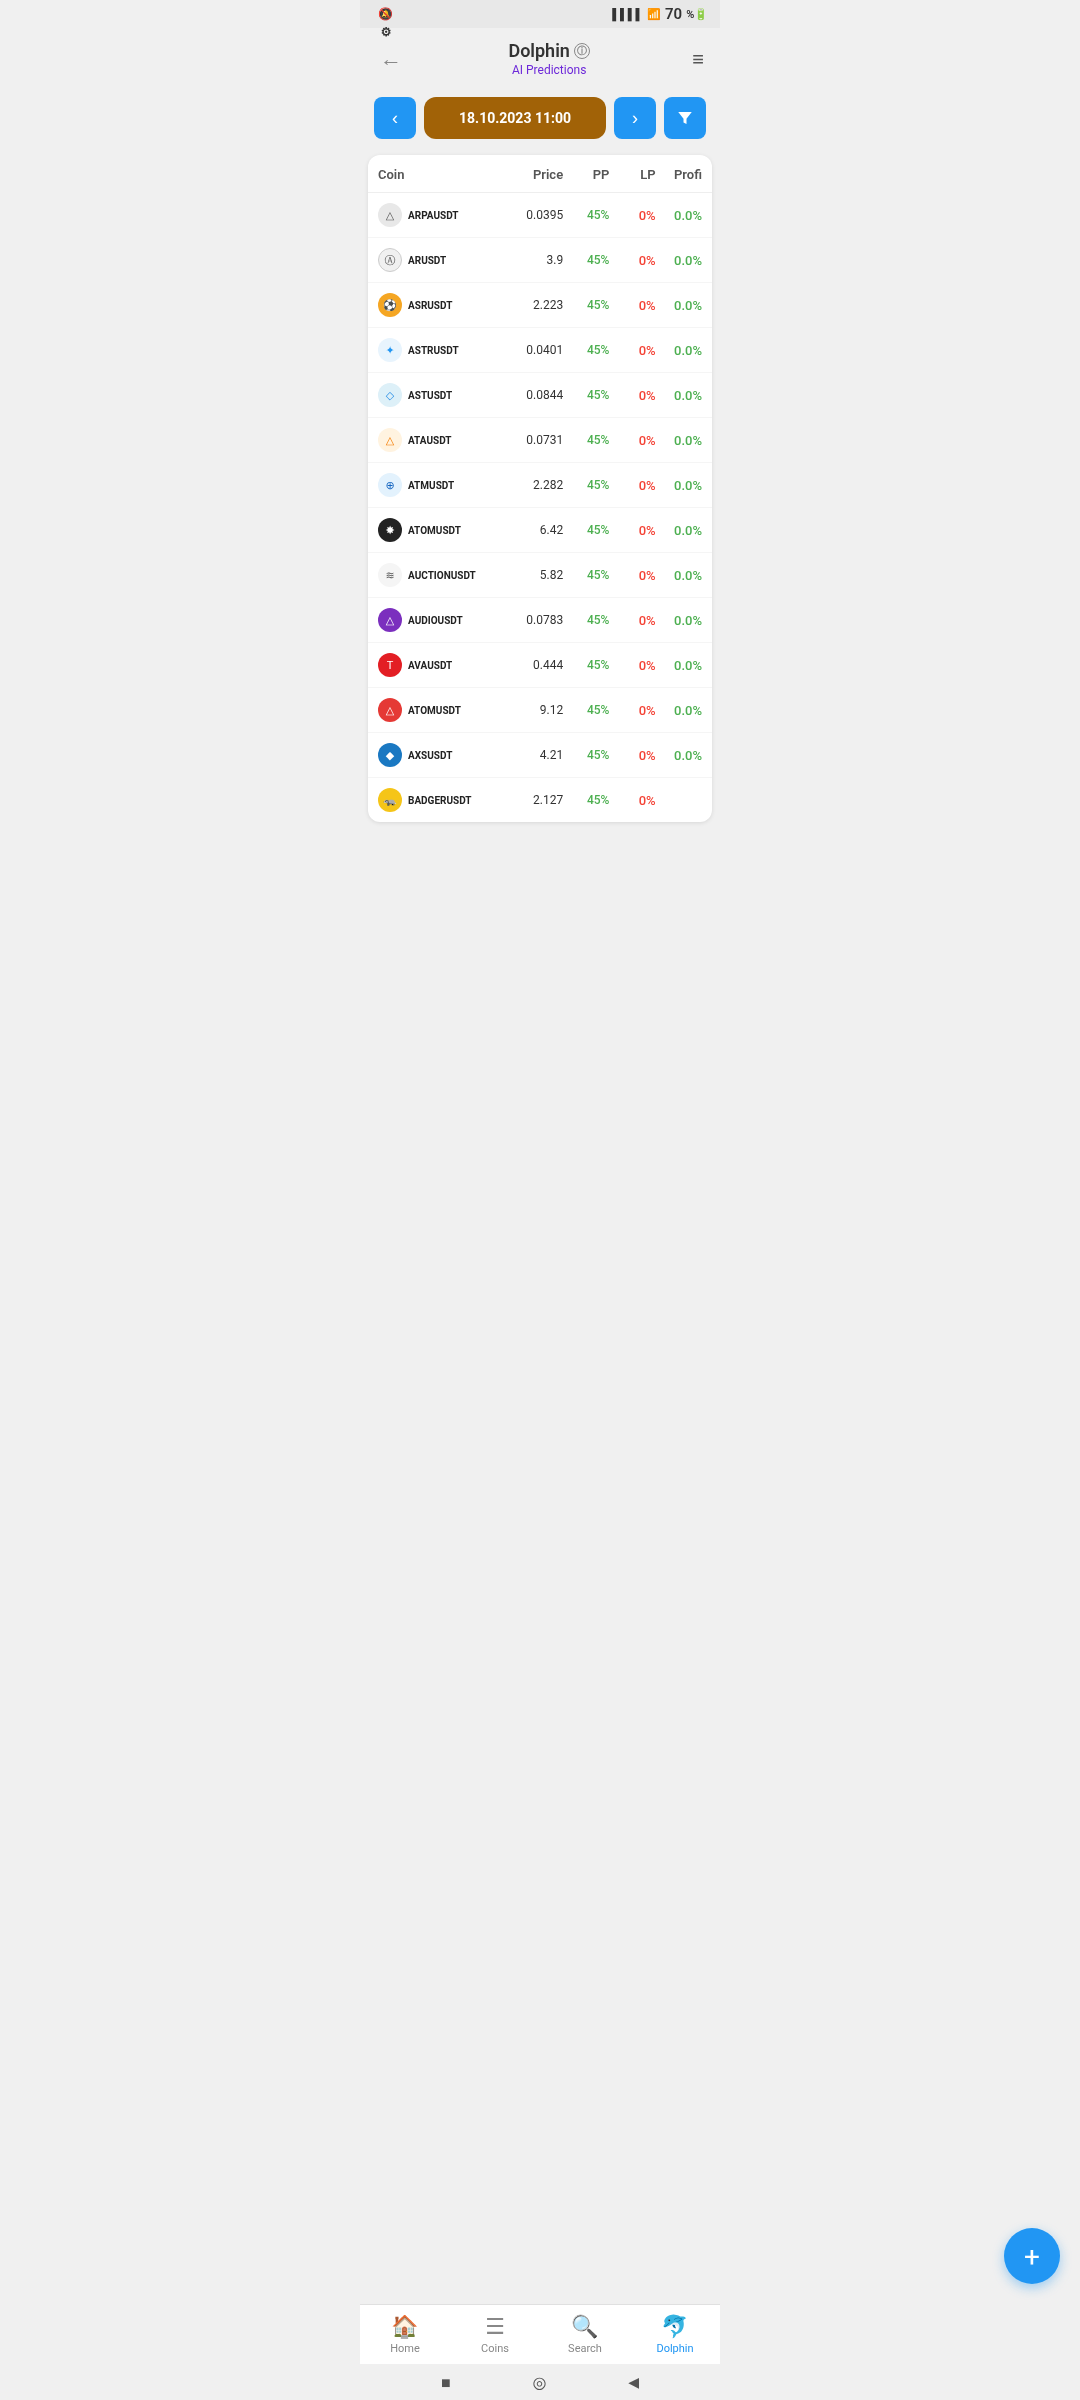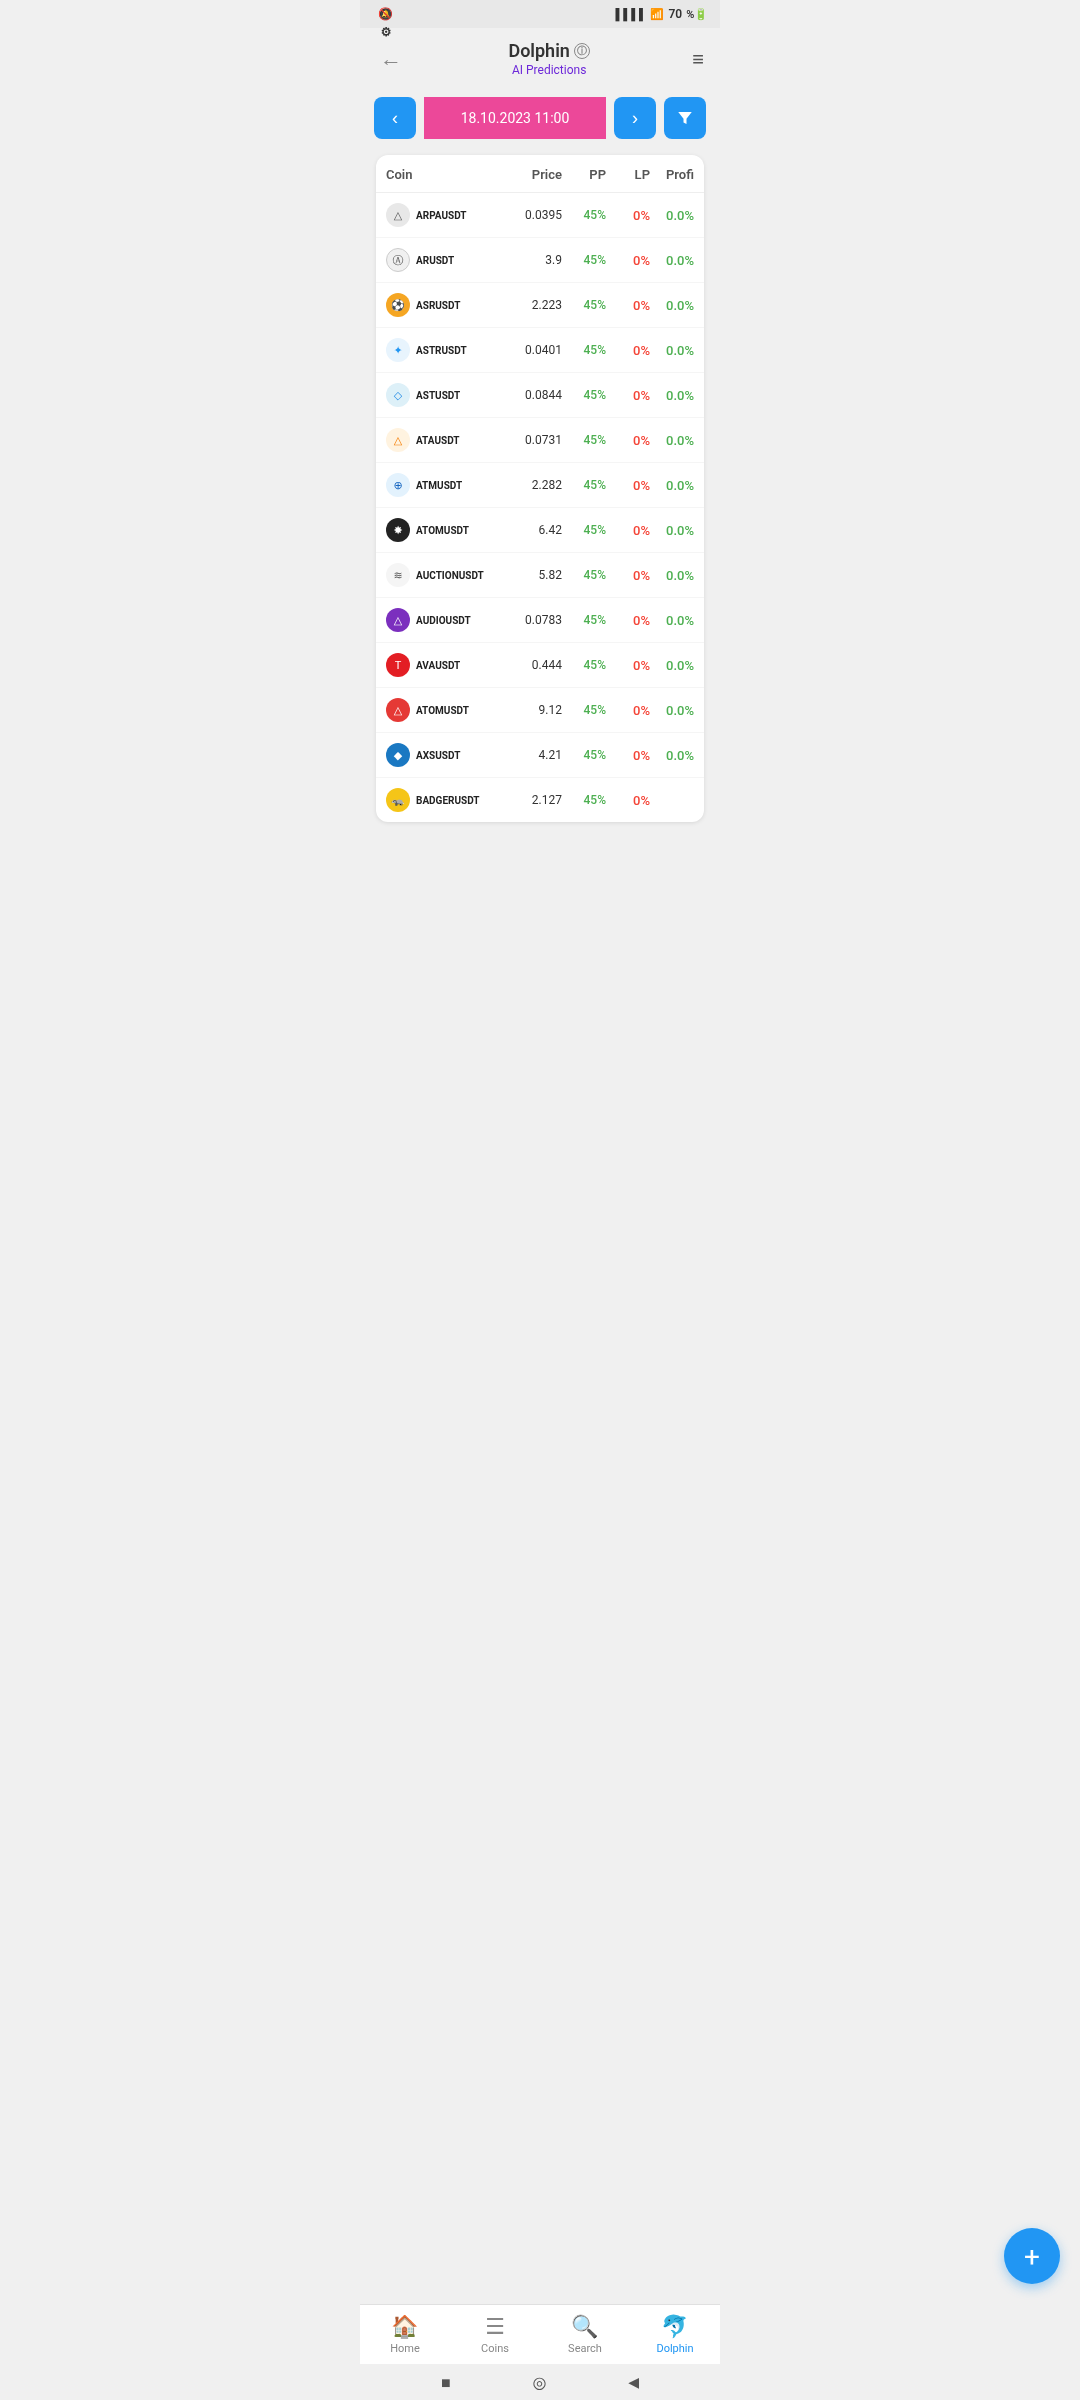--- a/index.html
+++ b/index.html
@@ -77,44 +77,44 @@
       border-radius: 8px;
       width: 42px;
       height: 42px;
       font-size: 18px;
       cursor: pointer;
       display: flex; align-items: center; justify-content: center;
       flex-shrink: 0;
     }
     .date-display {
       flex: 1;
-      background: #ec4899;
+      background: #a16207;
       color: white;
-      border-radius: 0;
+      border-radius: 12px;
       height: 42px;
       display: flex; align-items: center; justify-content: center;
       font-size: 14px;
-      font-weight: 400;
+      font-weight: 700;
     }
     .filter-btn {
       background: #2196F3;
       color: white;
       border: none;
       border-radius: 8px;
       width: 42px;
       height: 42px;
       cursor: pointer;
       display: flex; align-items: center; justify-content: center;
       flex-shrink: 0;
     }
 
     
     .table-container {
       background: white;
-      margin: 0 16px;
+      margin: 0 8px;
       border-radius: 12px;
       overflow: hidden;
       box-shadow: 0 1px 4px rgba(0,0,0,0.1);
     }
     .table-header {
       display: grid;
       grid-template-columns: 2fr 1.2fr 0.8fr 0.8fr 0.8fr;
       padding: 12px 10px 10px;
       border-bottom: 1px solid #eee;
     }
@@ -260,21 +260,21 @@
 
 <div class="status-bar">
   <div class="status-left">
     <span>14:24</span>
     <span style="font-size:12px;">🔕</span>
     <span style="font-size:12px;">⚙</span>
   </div>
   <div class="status-right">
     <span>▌▌▌▌</span>
     <span>📶</span>
-    <span style="font-size:12px;">70</span>
+    <span style="font-size:15px;">70</span>
     <span style="font-size:11px;">%🔋</span>
   </div>
 </div>
 
 <div class="header">
   <span class="header-back">←</span>
   <div class="header-title">
     <div class="title-text">
       <span>Dolphin</span>
       <span class="info-icon">ⓘ</span>

